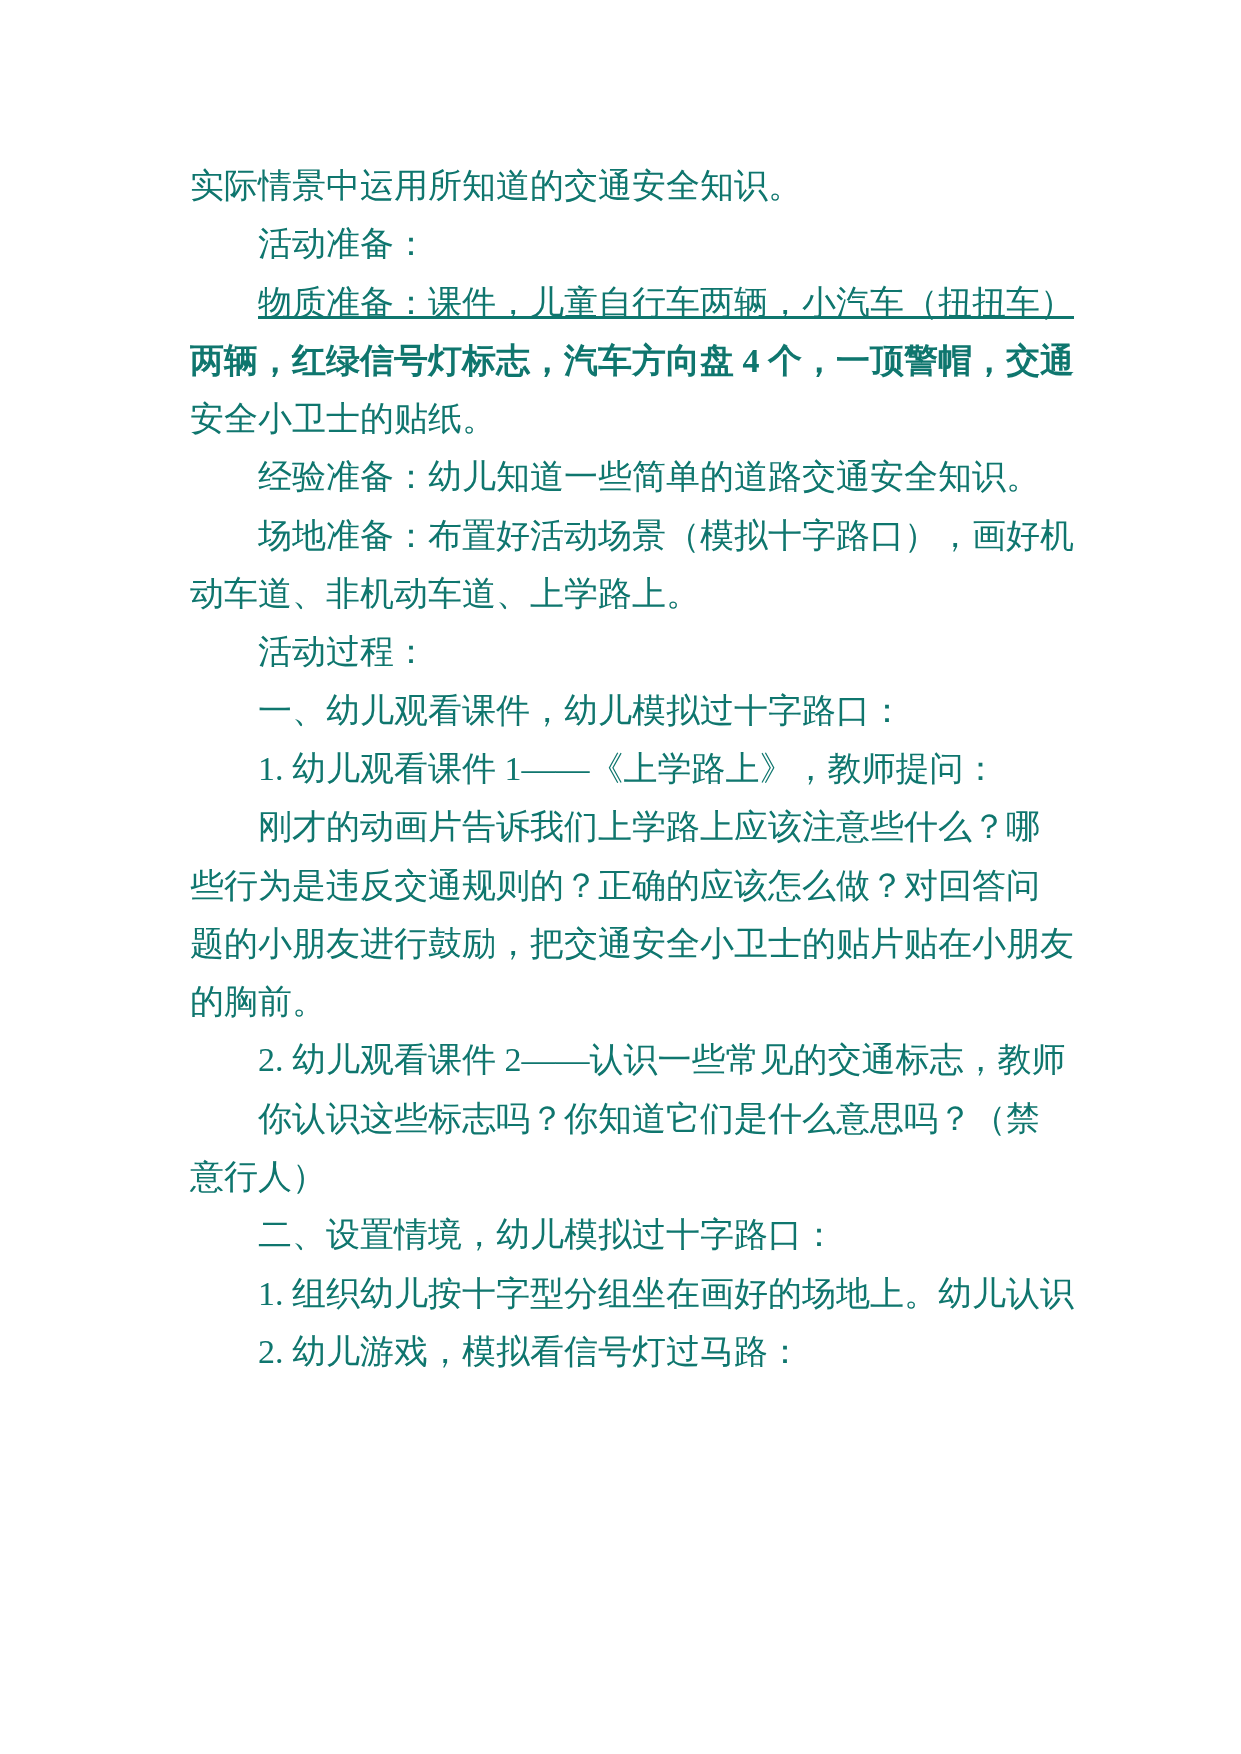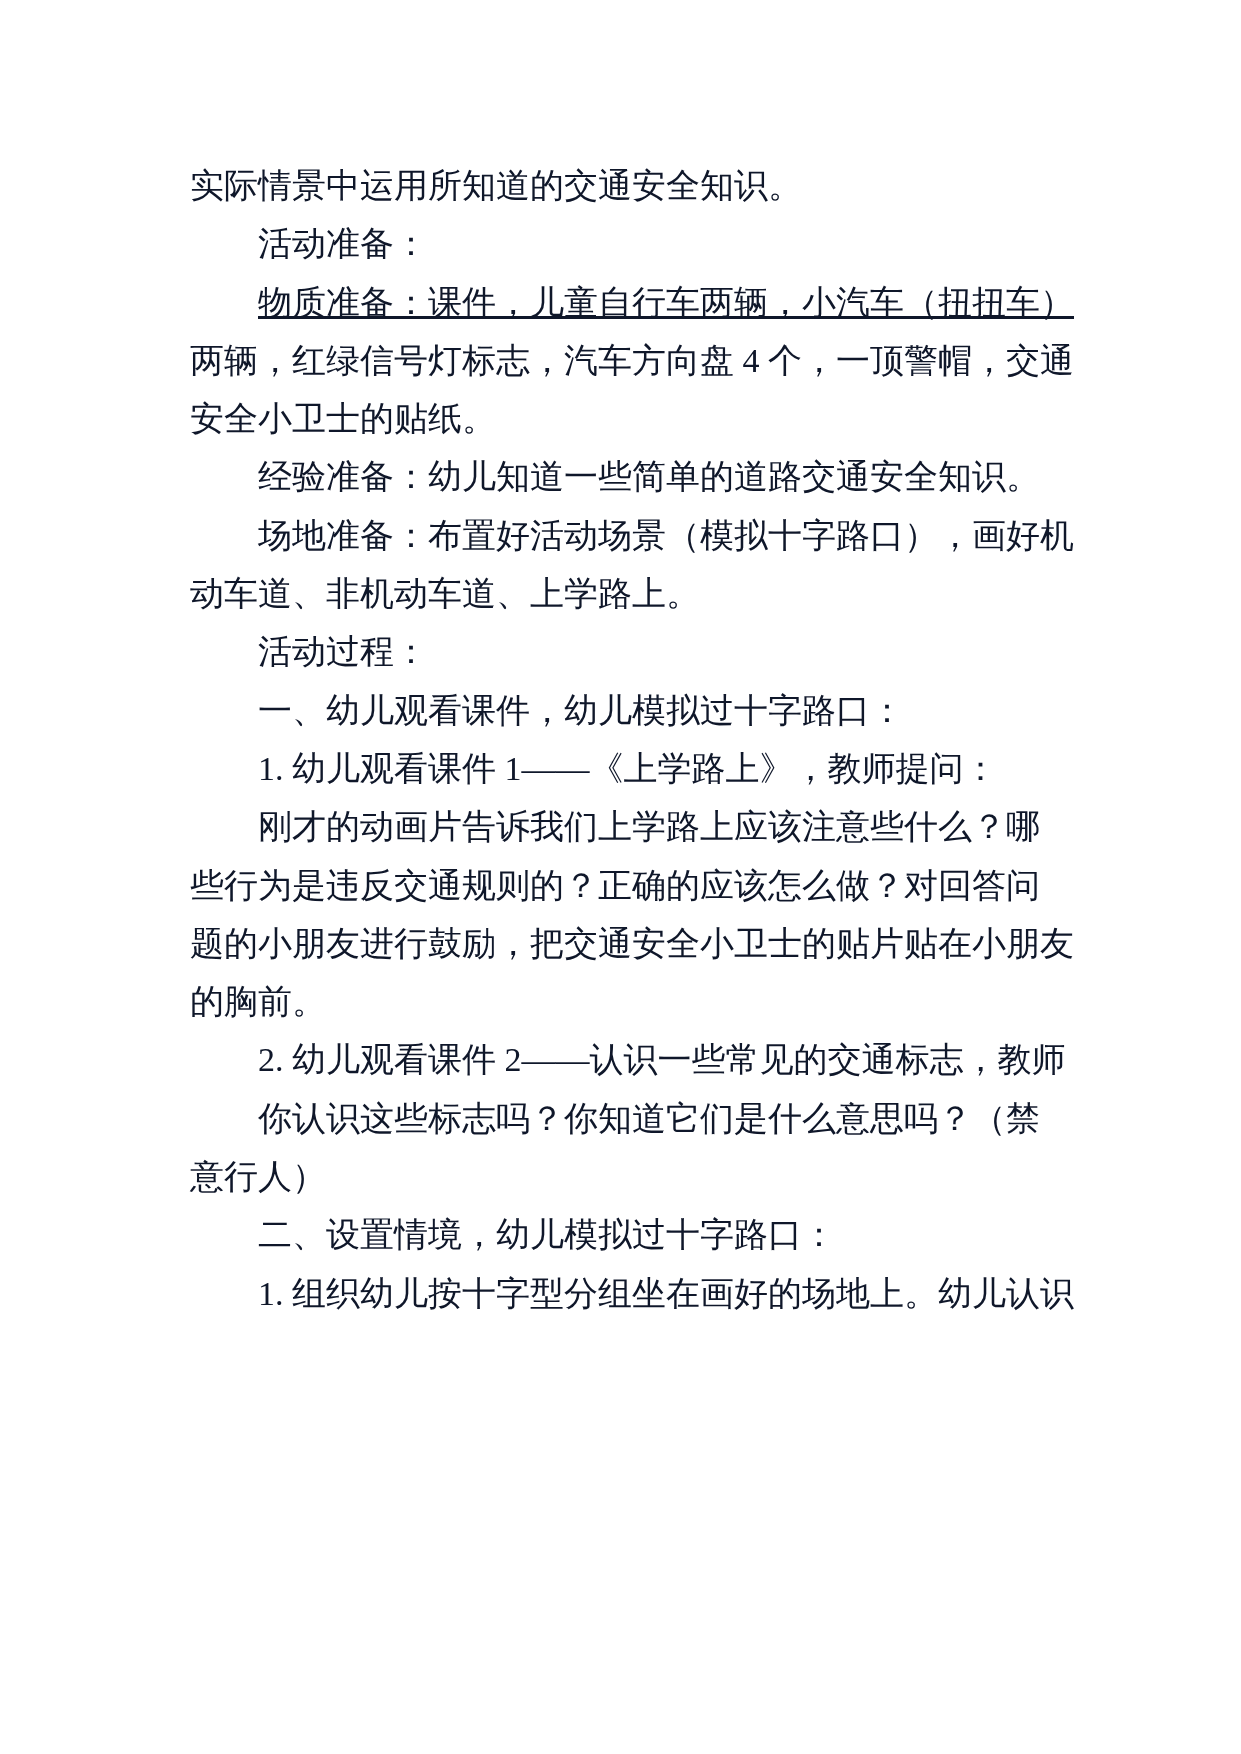--- a/index.html
+++ b/index.html
@@ -25,48 +25,49 @@
   .text-block {
     position: absolute;
     left: 190px;
     top: 157px;
     width: 884px;
   }
   .line {
     height: 58.3px;
     line-height: 58.3px;
     font-size: 34px;
-    color: #0f172a;
+    color: #0f766e;
     white-space: nowrap;
     text-align: left;
     font-weight: 400;
   }
   .line.indent {
     padding-left: 68px;
   }
 </style>
 </head>
 <body>
 
 <div class="page">
   <div class="text-block">
       <div class="line">实际情景中运用所知道的交通安全知识。</div>
       <div class="line indent">活动准备：</div>
       <div class="line indent" style="letter-spacing: 0px; text-decoration: underline;">物质准备：课件，儿童自行车两辆，小汽车（扭扭车）</div>
-      <div class="line" style="letter-spacing: 0px;">两辆，红绿信号灯标志，汽车方向盘 4 个，一顶警帽，交通</div>
+      <div class="line" style="letter-spacing: 0px; font-weight: bold;">两辆，红绿信号灯标志，汽车方向盘 4 个，一顶警帽，交通</div>
       <div class="line">安全小卫士的贴纸。</div>
       <div class="line indent">经验准备：幼儿知道一些简单的道路交通安全知识。</div>
       <div class="line indent" style="letter-spacing: 0px;">场地准备：布置好活动场景（模拟十字路口），画好机</div>
       <div class="line">动车道、非机动车道、上学路上。</div>
       <div class="line indent">活动过程：</div>
       <div class="line indent">一、幼儿观看课件，幼儿模拟过十字路口：</div>
       <div class="line indent">1. 幼儿观看课件 1——《上学路上》，教师提问：</div>
       <div class="line indent" style="letter-spacing: 0px;">刚才的动画片告诉我们上学路上应该注意些什么？哪</div>
       <div class="line" style="letter-spacing: 0px;">些行为是违反交通规则的？正确的应该怎么做？对回答问</div>
       <div class="line" style="letter-spacing: 0px;">题的小朋友进行鼓励，把交通安全小卫士的贴片贴在小朋友</div>
       <div class="line">的胸前。</div>
       <div class="line indent" style="letter-spacing: 0px;">2. 幼儿观看课件 2——认识一些常见的交通标志，教师</div>
       <div class="line indent" style="letter-spacing: 0px;">你认识这些标志吗？你知道它们是什么意思吗？（禁</div>
       <div class="line">意行人）</div>
       <div class="line indent">二、设置情境，幼儿模拟过十字路口：</div>
       <div class="line indent" style="letter-spacing: 0px;">1. 组织幼儿按十字型分组坐在画好的场地上。幼儿认识</div>
+      <div class="line indent">2. 幼儿游戏，模拟看信号灯过马路：</div>
     </div>
 </div>
 
 </body></html>

